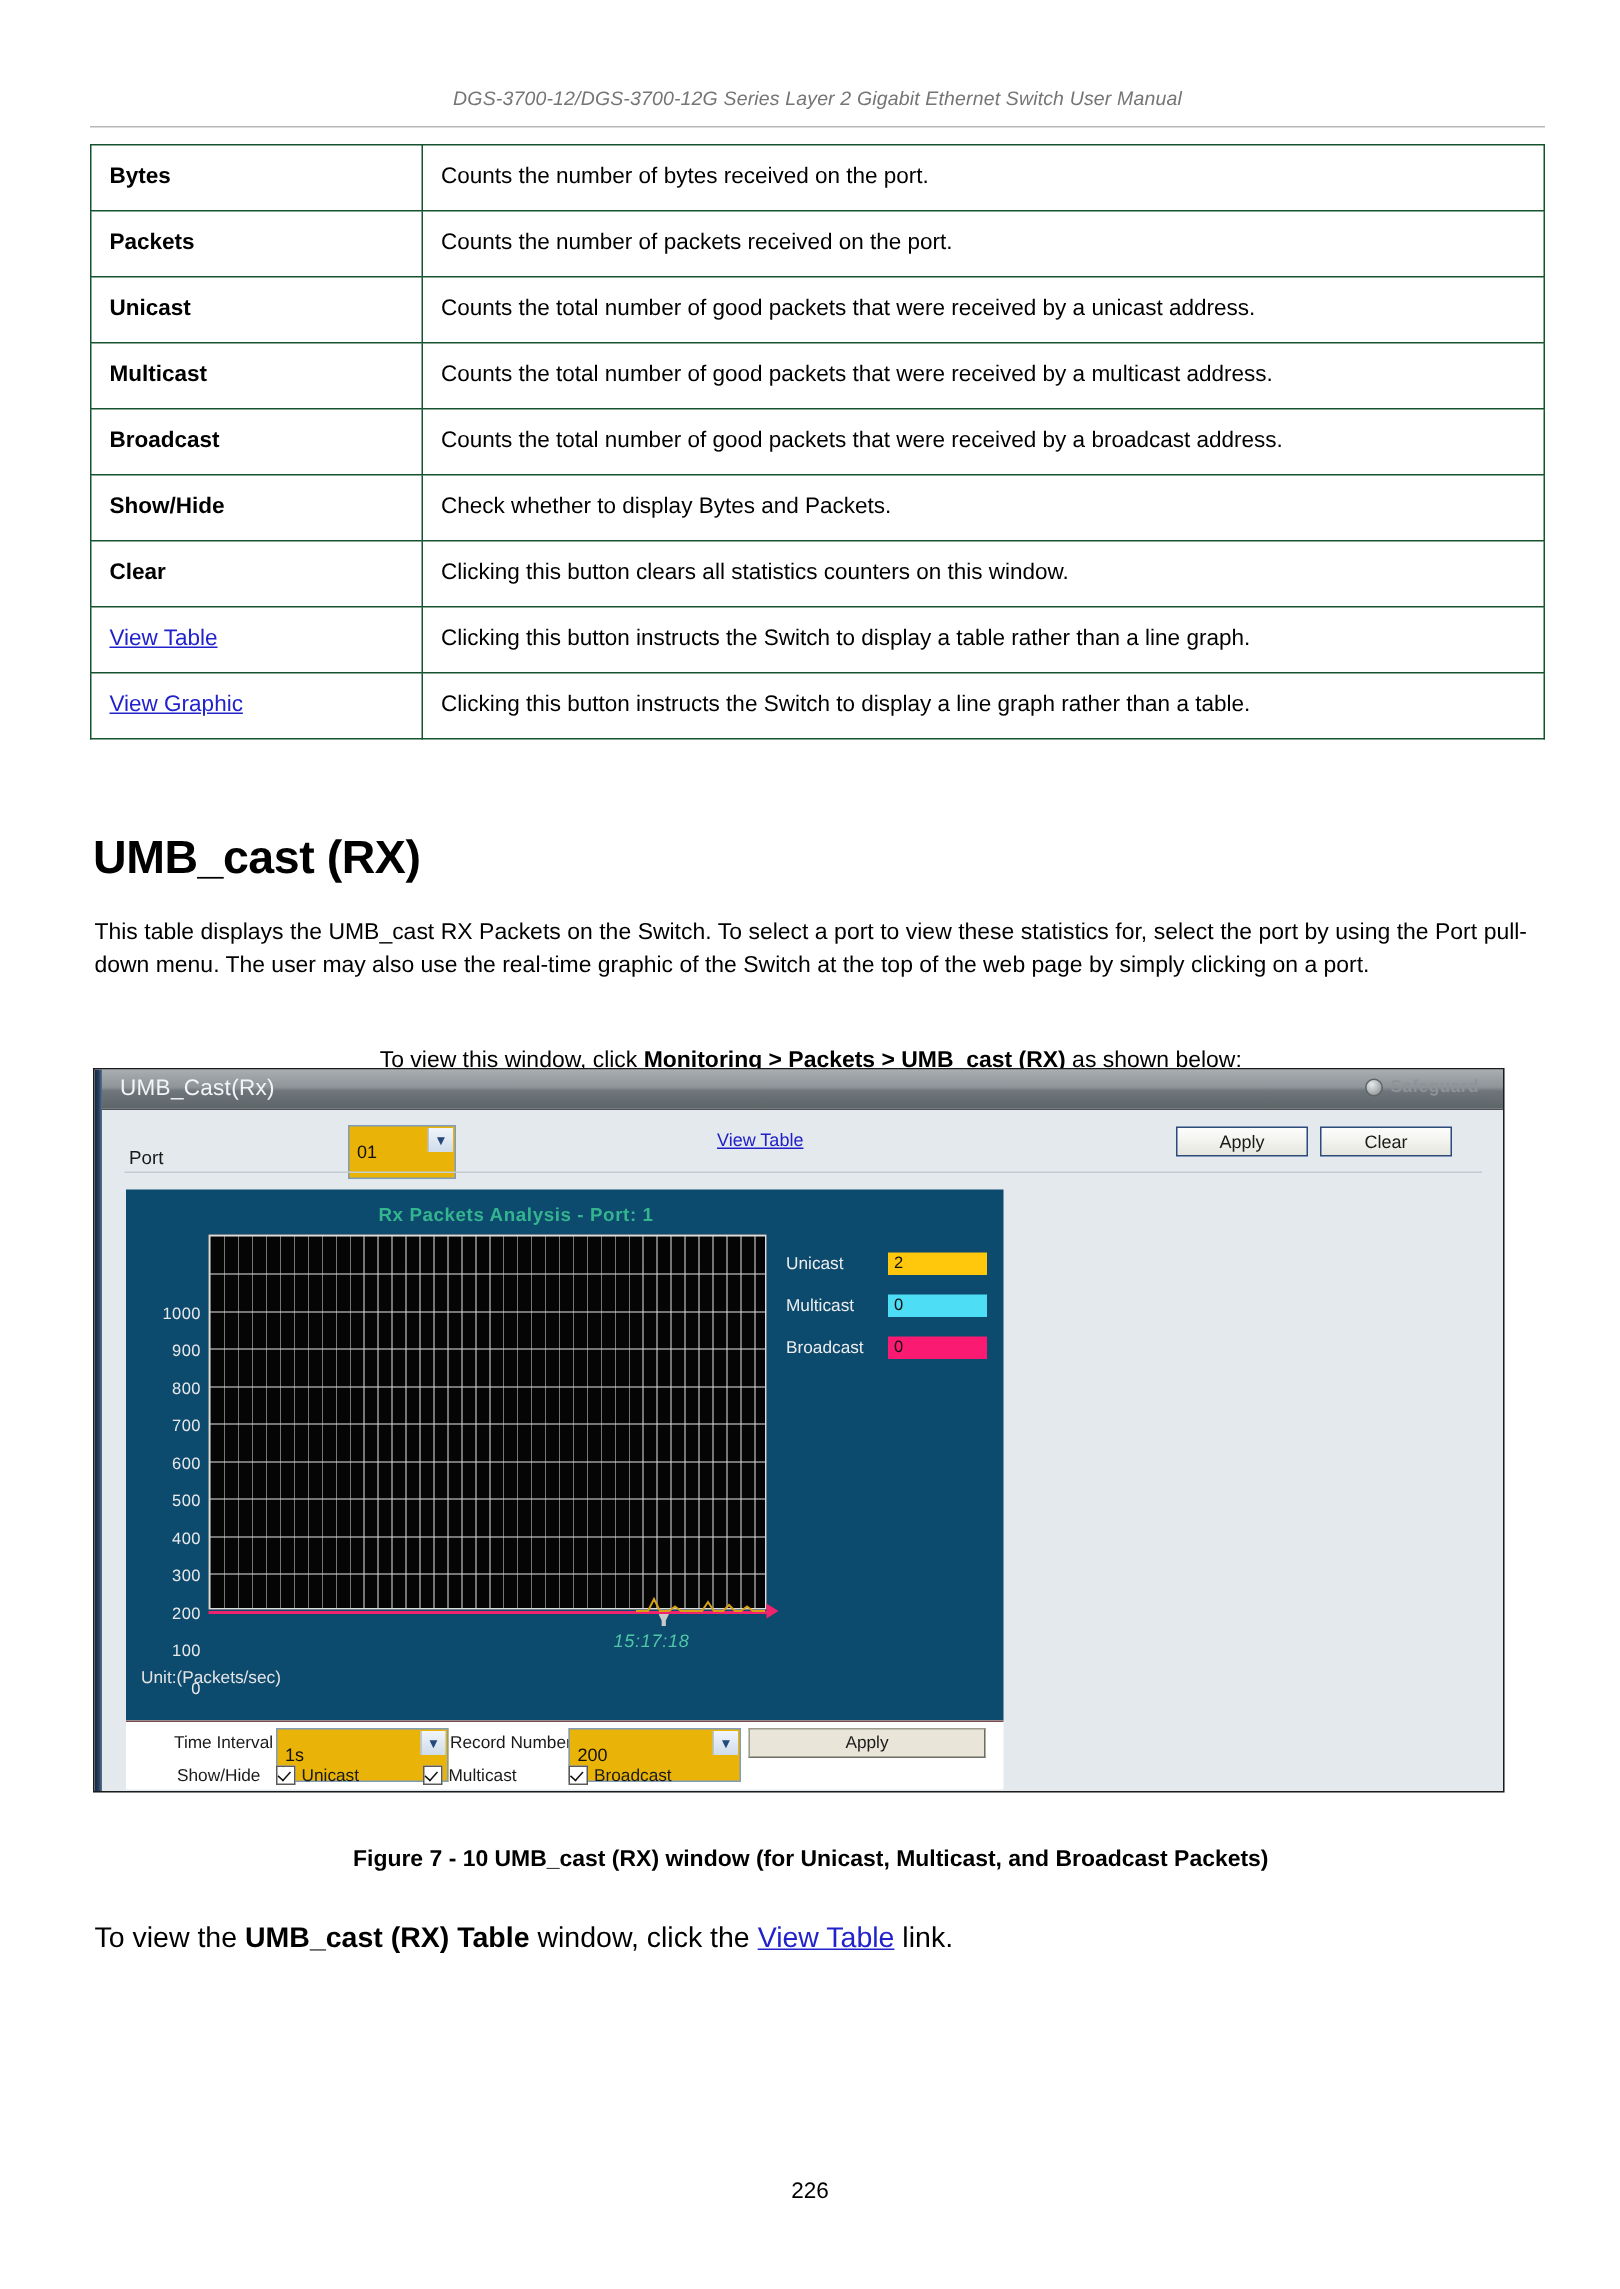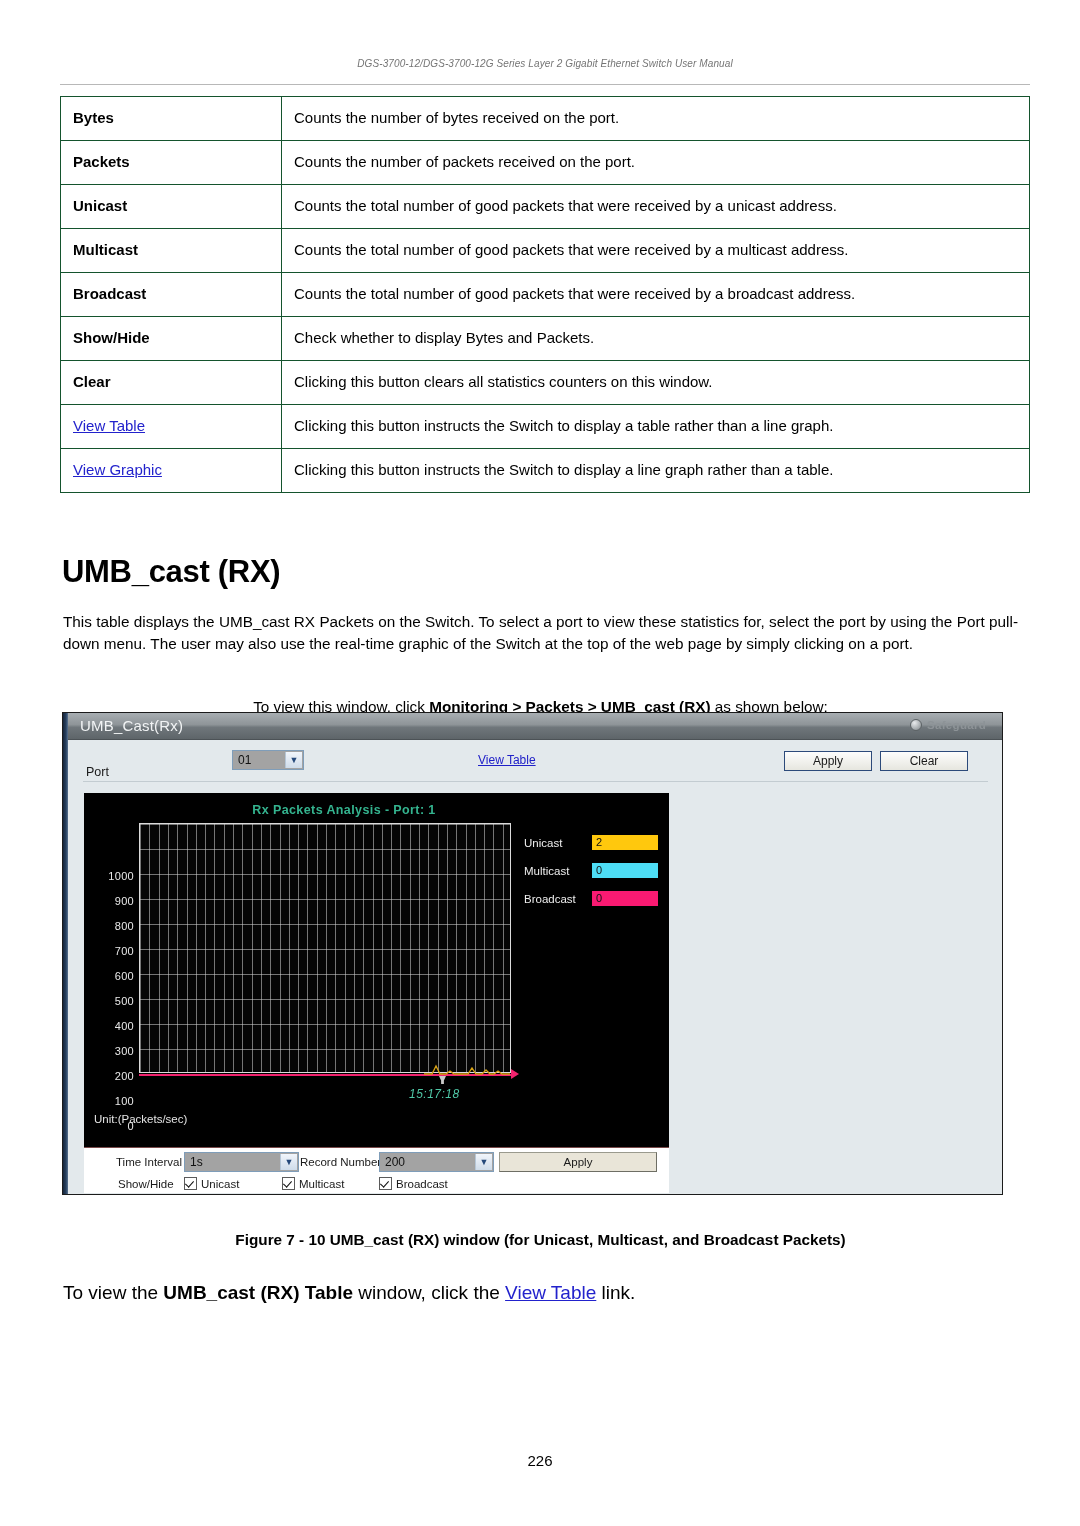--- a/index.html
+++ b/index.html
@@ -17,21 +17,21 @@
   }
 
   
   .page-header {
     position: absolute;
     left: 60px;
     top: 58px;
     width: 970px;
     text-align: center;
     font-style: italic;
-    font-size: 10px;
+    font-size: 13px;
     color: #757575;
     letter-spacing: .1px;
   }
   .page-header-rule {
     position: absolute;
     left: 60px;
     top: 84px;
     width: 970px;
     height: 1px;
     background: #b8b8b8;
@@ -200,22 +200,22 @@
     position: absolute;
     left: 18px;
     top: 13px;
     font-size: 12.5px;
     margin-top: 12px;
   }
   .select-box {
     position: absolute;
     box-sizing: border-box;
     border: 1px solid #7f9db9;
-    background: #a3a3a3;
-    height: 20px;
+    background: #eab308;
+    height: 36px;
     display: flex;
     align-items: center;
     font-size: 12px;
     padding-left: 5px;
     color: #111;
   }
   .select-arrow {
     position: absolute;
     right: 1px; top: 1px;
     width: 16px; height: 16px;
@@ -260,21 +260,21 @@
     background: #c3ccd1;
   }
 
   
   .graph-block {
     position: absolute;
     left: 21px;
     top: 80px;
     width: 585px;
     height: 354px;
-    background: #000000;
+    background: #0c4a6e;
   }
   .graph-title {
     position: absolute;
     left: 0; top: 10px;
     width: 520px;
     text-align: center;
     font-size: 12.5px;
     font-weight: bold;
     color: #34b48f;
     letter-spacing: .4px;

